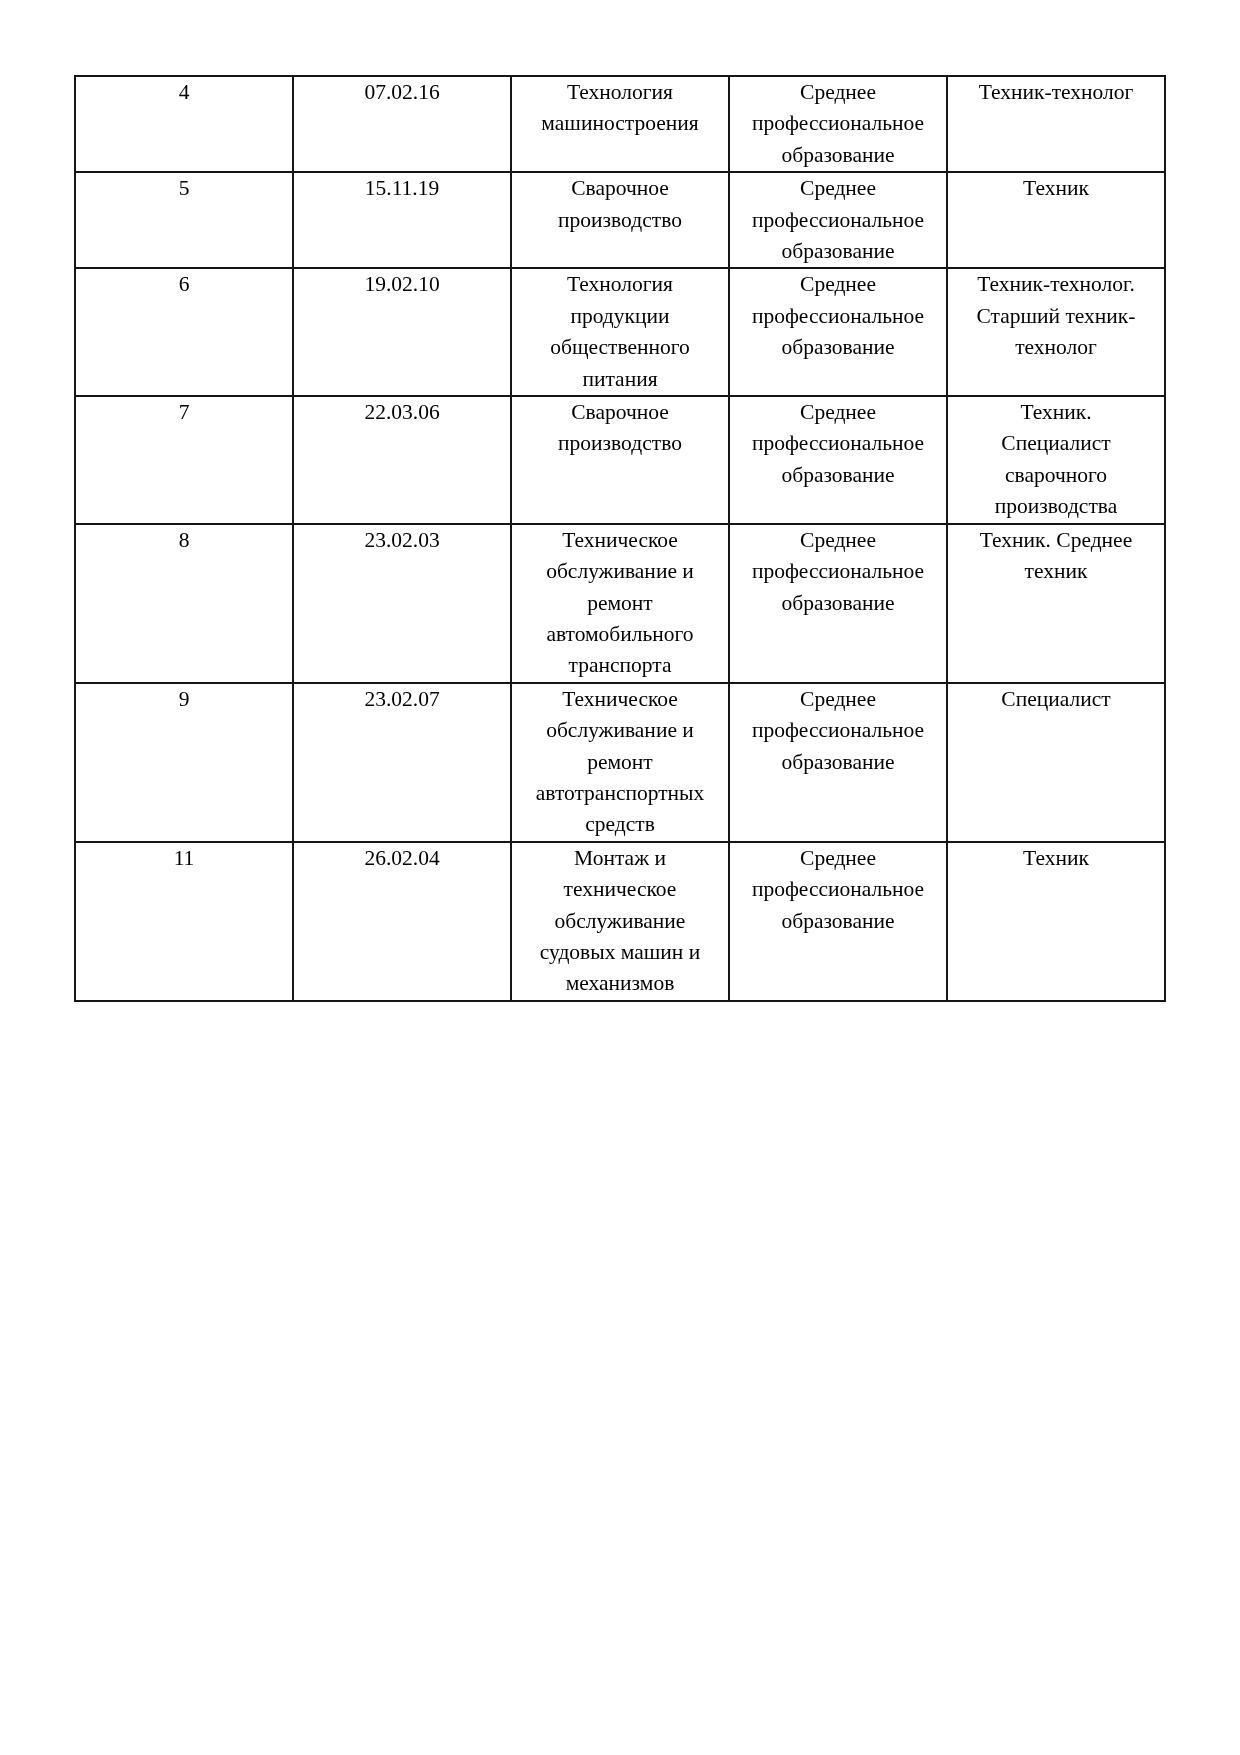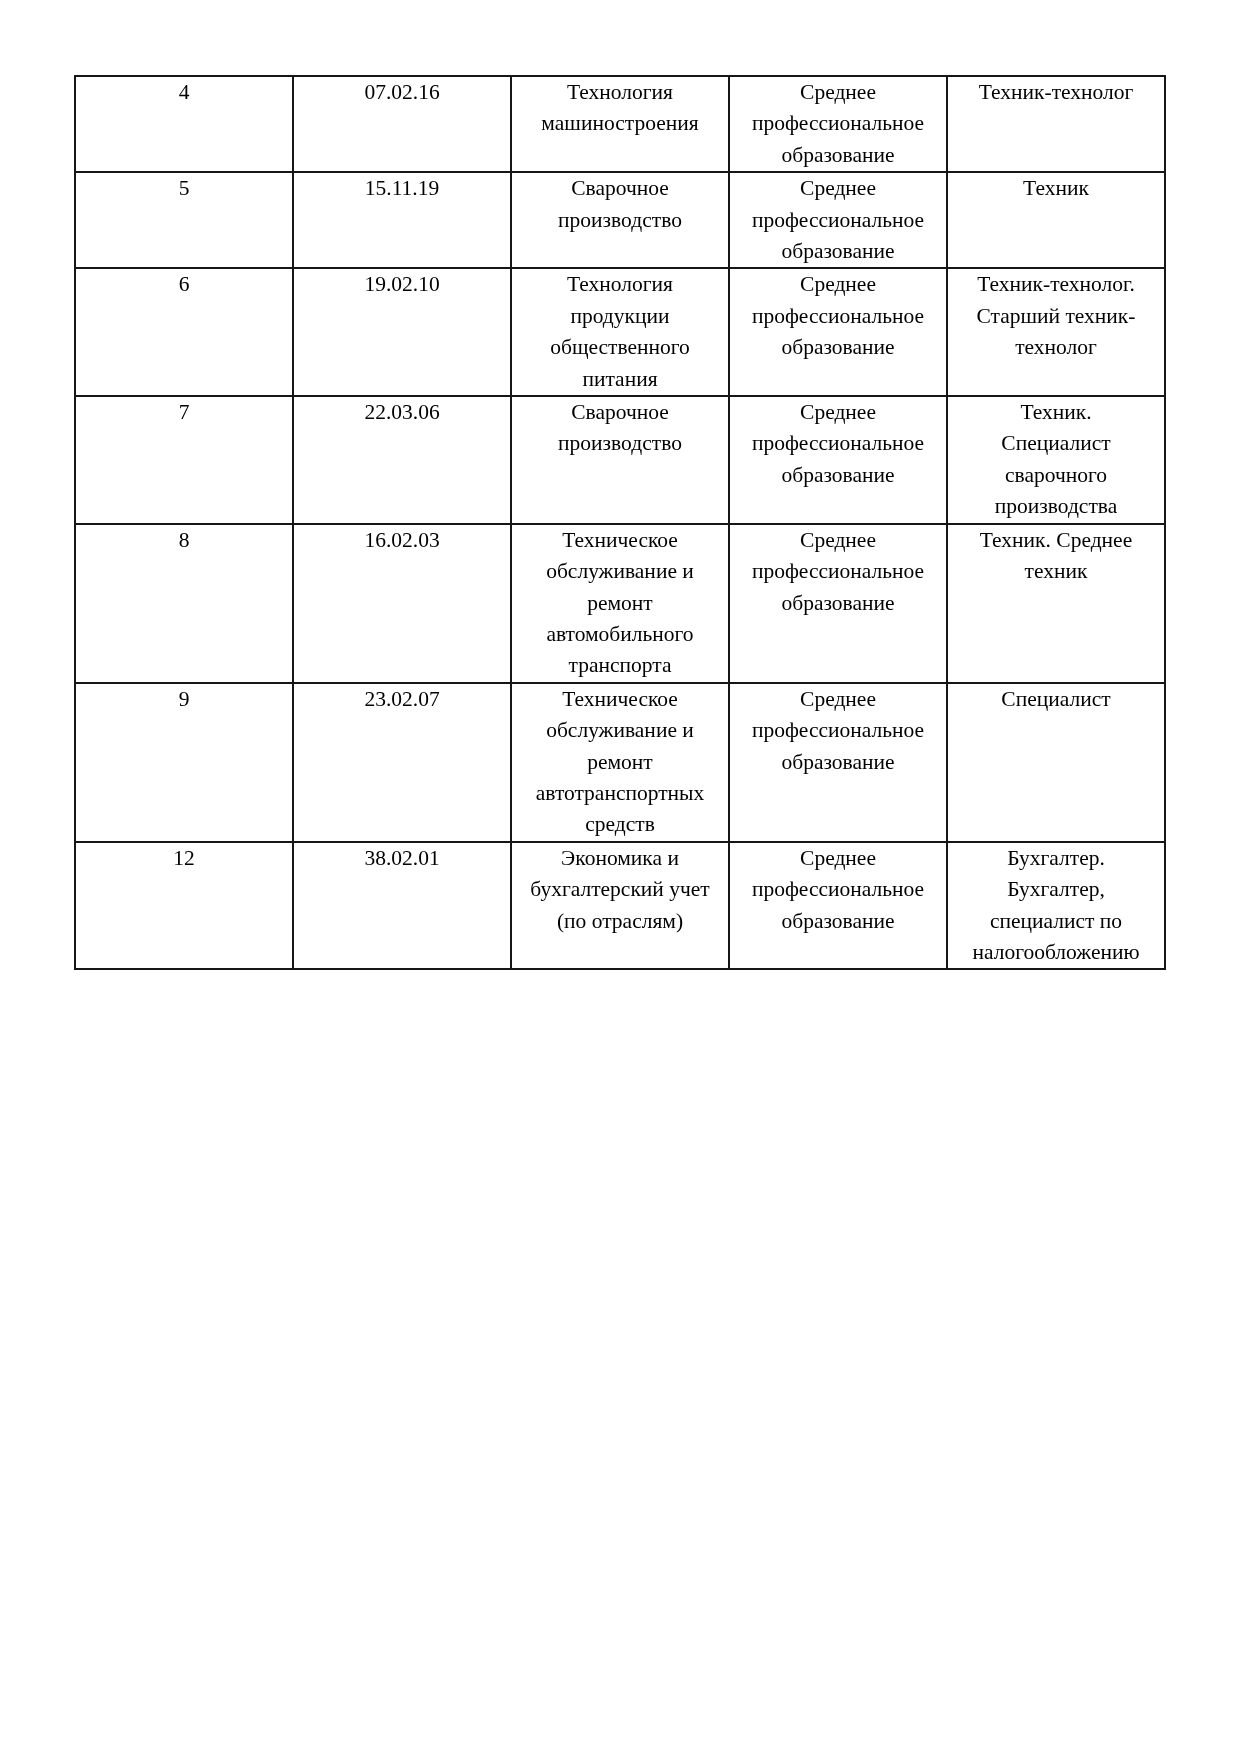--- a/index.html
+++ b/index.html
@@ -97,21 +97,21 @@
           <td>Среднее
 профессиональное
 образование</td>
           <td>Техник.
 Специалист
 сварочного
 производства</td>
         </tr>
         <tr>
           <td>8</td>
-          <td>16.02.03</td>
+          <td>23.02.03</td>
           <td>Техническое
 обслуживание и
 ремонт
 автомобильного
 транспорта</td>
           <td>Среднее
 профессиональное
 образование</td>
           <td>Техник. Среднее
 техник</td>
@@ -123,28 +123,27 @@
 обслуживание и
 ремонт
 автотранспортных
 средств</td>
           <td>Среднее
 профессиональное
 образование</td>
           <td>Специалист</td>
         </tr>
         <tr>
-          <td>12</td>
-          <td>38.02.01</td>
-          <td>Экономика и
-бухгалтерский учет
-(по отраслям)</td>
+          <td>11</td>
+          <td>26.02.04</td>
+          <td>Монтаж и
+техническое
+обслуживание
+судовых машин и
+механизмов</td>
           <td>Среднее
 профессиональное
 образование</td>
-          <td>Бухгалтер.
-Бухгалтер,
-специалист по
-налогообложению</td>
+          <td>Техник</td>
         </tr>
       </tbody>
   </table>
 </div>
 
 </body></html>

